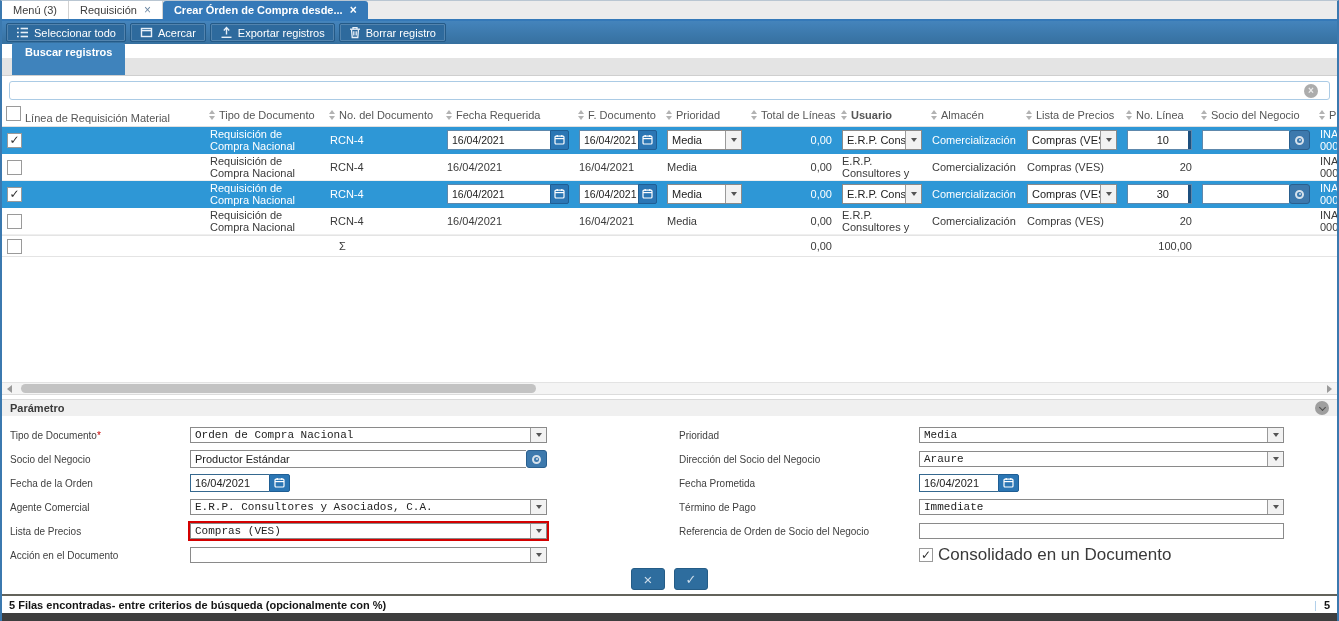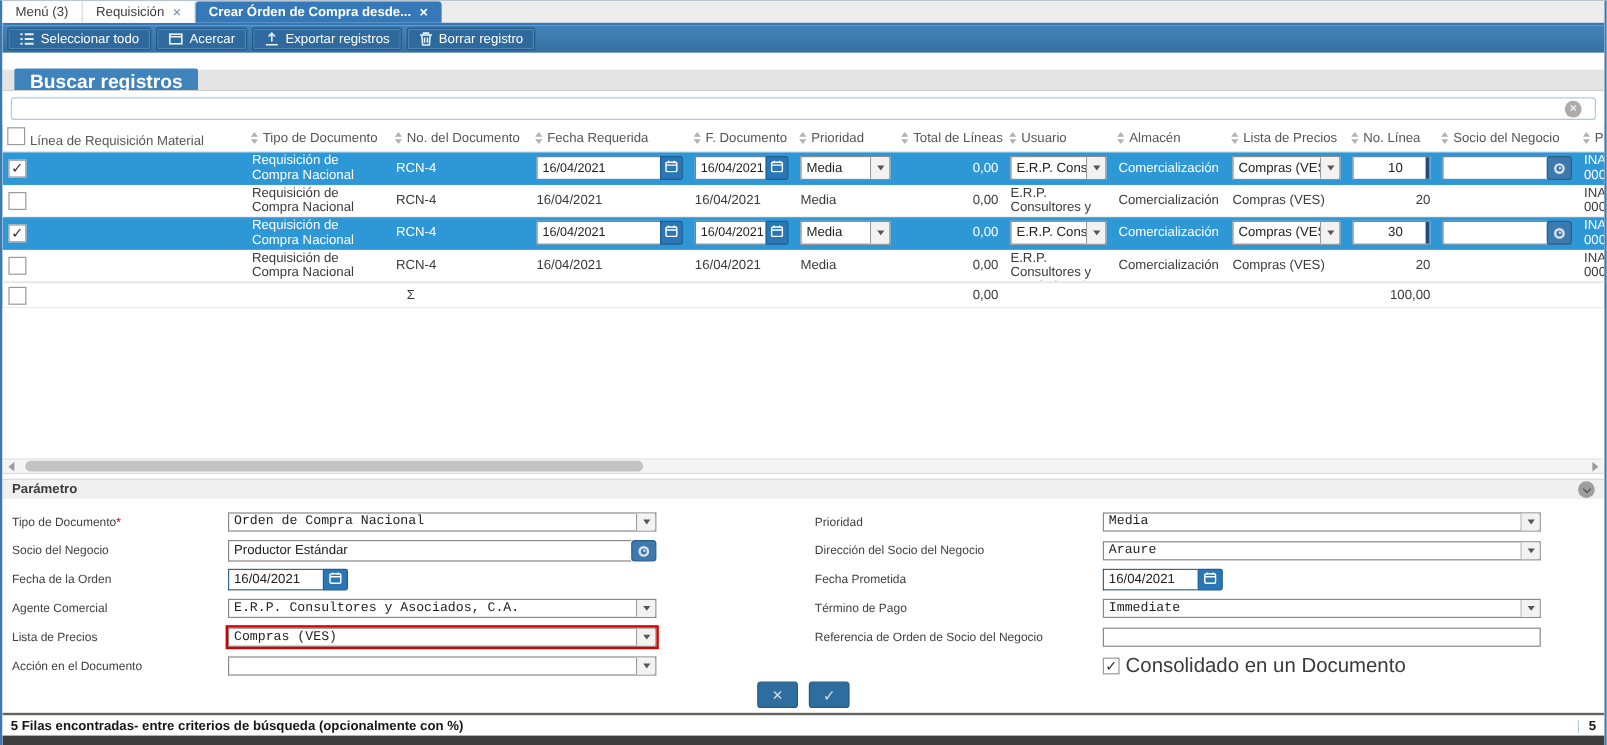--- a/index.html
+++ b/index.html
@@ -22,21 +22,21 @@
   .tbtn { height:19px; display:flex; align-items:center; gap:5px; padding:0 9px; background:#2e6a9d;
           border:1px solid #245a87; box-shadow:inset 0 0 0 1px rgba(255,255,255,.18); border-radius:2px;
           color:#fff; font-size:11px; white-space:nowrap; cursor:default; }
   .tbtn svg { display:block; }
 
   .gap1 { height:14px; flex:0 0 auto; background:#fff; }
 
   
   .searchband { height:18px; background:#e4e4e4; display:flex; align-items:flex-end; padding-left:10px;
                 border-bottom:1px solid #cfcfcf; flex:0 0 auto; }
-  .searchtab { height:18px; background:#3f83bc; color:#fff; font-size:16px; font-weight:bold;
+  .searchtab { height:32px; background:#3f83bc; color:#fff; font-size:11px; font-weight:bold;
                padding:3px 13px 0; border-radius:2px 2px 0 0; }
   .searchrow { height:28px; padding:5px 7px 4px; background:#fff; flex:0 0 auto; }
   .search-input { height:19px; border:1px solid #abcbe5; border-radius:3px; background:#fff; position:relative; }
   .clear-circle { position:absolute; right:11px; top:2px; width:14px; height:14px; border-radius:50%;
                   background:#acacac; color:#ededed; font-size:10px; text-align:center; line-height:13px; font-weight:bold; }
 
   
   .gridwrap { overflow:hidden; flex:0 0 auto; }
   .grid { width:1380px; }
   .hdr { display:flex; height:23px; border-bottom:1px solid #e0e0e0; align-items:center; }
@@ -250,21 +250,21 @@
             </span>
             <span>Prioridad</span>
           </div>
           <div class="hcell" style="width: 90px;">
             <span class="sort">
               <span class="tri-up"></span>
               <span class="tri-dn"></span>
             </span>
             <span>Total de Líneas</span>
           </div>
-          <div class="hcell" style="width: 90px;">
+          <div class="hcell" style="width: 90px; font-weight: bold;">
             <span class="sort">
               <span class="tri-up"></span>
               <span class="tri-dn"></span>
             </span>
             <span>Usuario</span>
           </div>
           <div class="hcell" style="width: 95px;">
             <span class="sort">
               <span class="tri-up"></span>
               <span class="tri-dn"></span>

